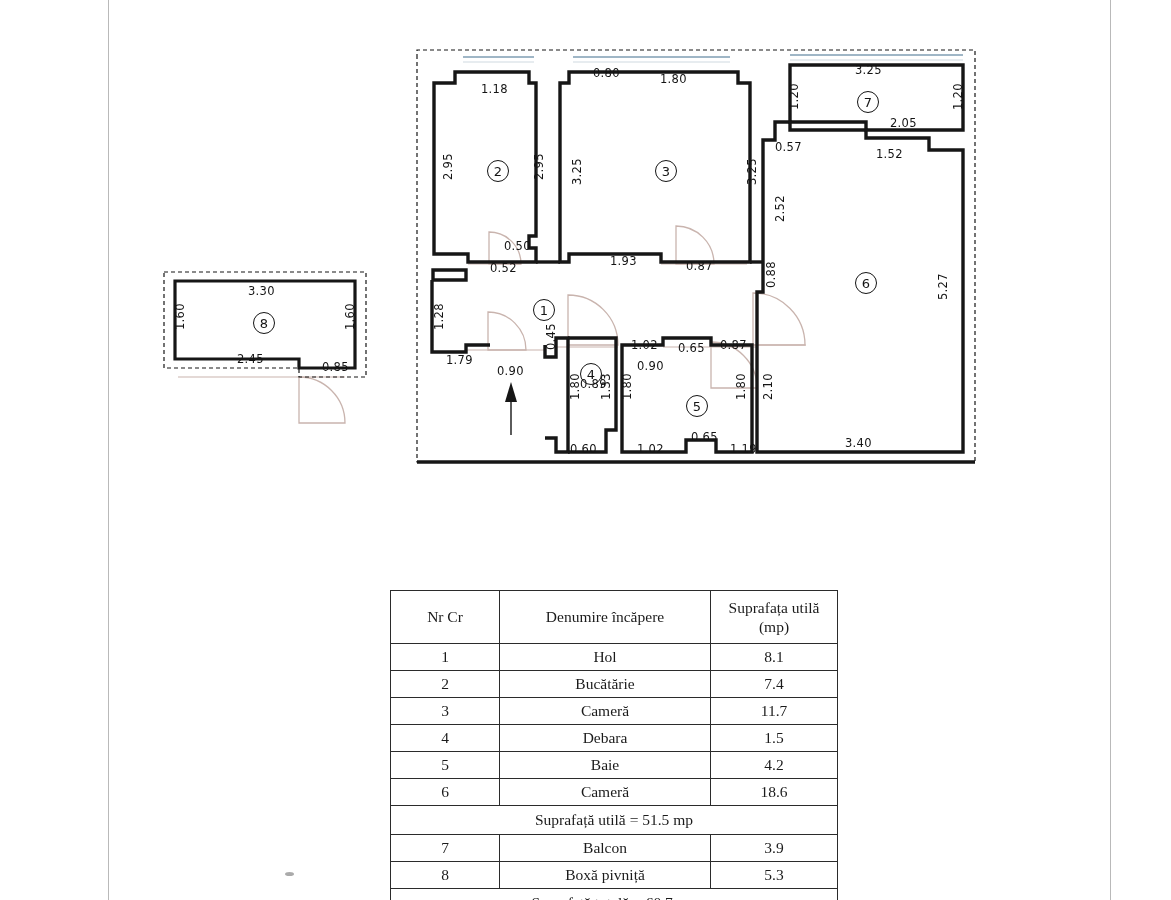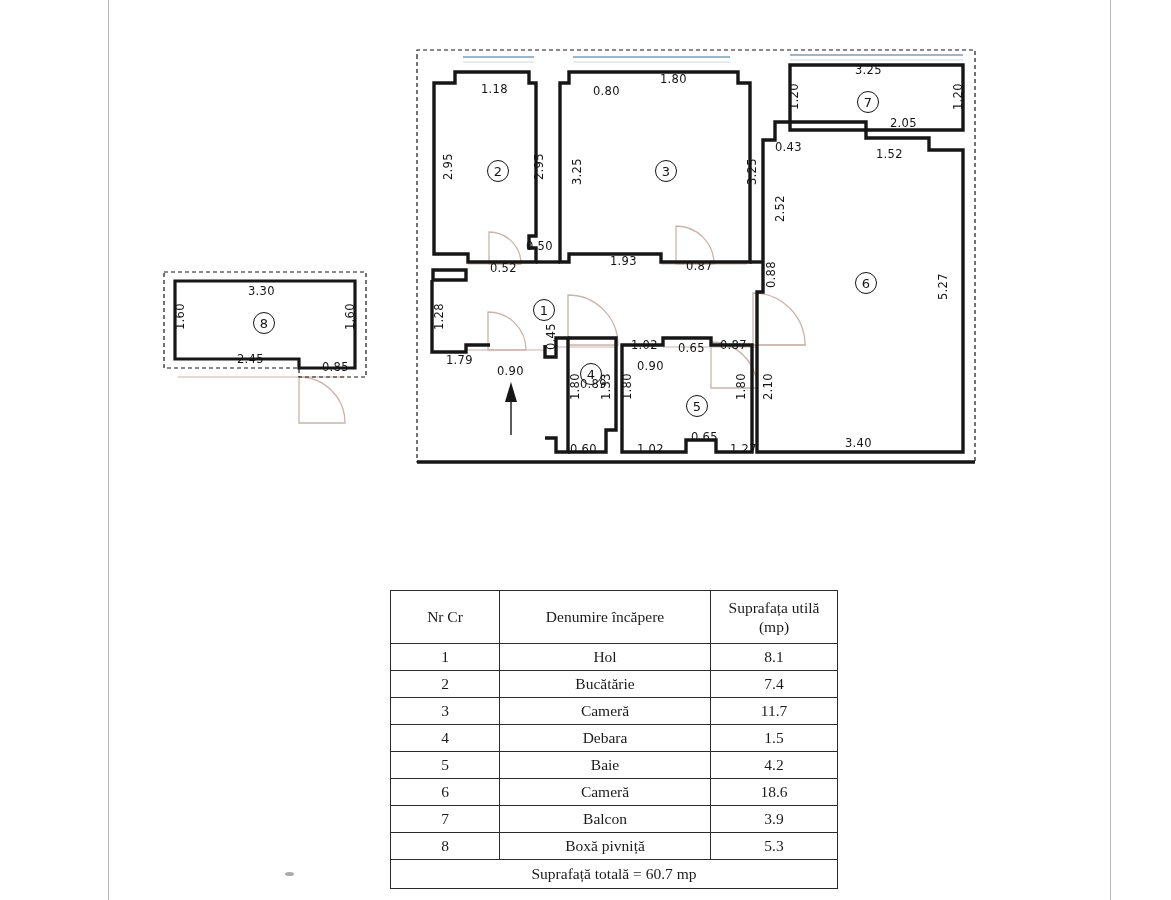--- a/index.html
+++ b/index.html
@@ -143,37 +143,37 @@
       <span>6</span>
     </div>
   <div class="room-no" style="left:857px;top:91px;">
       <span>7</span>
     </div>
   <div class="room-no" style="left:253px;top:312px;">
       <span>8</span>
     </div>
 
   <div class="dim" style="left:481px;top:74px;margin-top:10px;">1.18</div>
-  <div class="dim" style="left:593px;top:86px;text-align:right;">0.80</div>
+  <div class="dim" style="left:593px;top:68px;text-align:right;">0.80</div>
   <div class="dim" style="left:660px;top:74px;">1.80</div>
   <div class="dim" style="left:855px;top:65px;">3.25</div>
   <div class="dim" style="left:890px;top:118px;">2.05</div>
   <div class="dim" style="left:876px;top:149px;">1.52</div>
-  <div class="dim" style="left:775px;top:142px;">0.43</div>
+  <div class="dim" style="left:775px;top:142px;">0.57</div>
 
   <div class="dim v" style="left:443px;top:180px;">2.95</div>
   <div class="dim v" style="left:534px;top:180px;">2.95</div>
   <div class="dim v" style="left:572px;top:185px;">3.25</div>
   <div class="dim v" style="left:747px;top:185px;">3.25</div>
   <div class="dim v" style="left:789px;top:110px;">1.20</div>
   <div class="dim v" style="left:953px;top:110px;">1.20</div>
   <div class="dim v" style="left:775px;top:222px;">2.52</div>
   <div class="dim v" style="left:938px;top:300px;">5.27</div>
 
-  <div class="dim" style="left:526px;top:241px;">0.50</div>
+  <div class="dim" style="left:504px;top:241px;">0.50</div>
   <div class="dim" style="left:490px;top:263px;">0.52</div>
   <div class="dim" style="left:610px;top:256px;">1.93</div>
   <div class="dim" style="left:686px;top:261px;">0.87</div>
 
   <div class="dim v" style="left:434px;top:330px;">1.28</div>
   <div class="dim" style="left:446px;top:355px;">1.79</div>
   <div class="dim" style="left:497px;top:366px;">0.90</div>
   <div class="dim v" style="left:546px;top:350px;">0.45</div>
   <div class="dim" style="left:580px;top:343px;margin-top:36px;">0.89</div>
   <div class="dim" style="left:631px;top:340px;">1.02</div>
@@ -184,21 +184,21 @@
 
   <div class="dim v" style="left:570px;top:400px;">1.80</div>
   <div class="dim v" style="left:601px;top:400px;">1.33</div>
   <div class="dim v" style="left:622px;top:400px;">1.80</div>
   <div class="dim v" style="left:736px;top:400px;">1.80</div>
   <div class="dim v" style="left:763px;top:400px;">2.10</div>
 
   <div class="dim" style="left:570px;top:444px;">0.60</div>
   <div class="dim" style="left:637px;top:444px;">1.02</div>
   <div class="dim" style="left:691px;top:432px;">0.65</div>
-  <div class="dim" style="left:730px;top:444px;">1.27</div>
+  <div class="dim" style="left:730px;top:444px;">1.19</div>
   <div class="dim" style="left:845px;top:438px;">3.40</div>
 
   <div class="dim" style="left:248px;top:286px;">3.30</div>
   <div class="dim v" style="left:175px;top:330px;">1.60</div>
   <div class="dim v" style="left:345px;top:330px;">1.60</div>
   <div class="dim" style="left:237px;top:354px;">2.45</div>
   <div class="dim" style="left:322px;top:362px;">0.85</div>
 </div>
 
 <div class="artifact"></div>
@@ -238,20 +238,23 @@
     <tr>
       <td>5</td>
       <td>Baie</td>
       <td>4.2</td>
     </tr>
     <tr>
       <td>6</td>
       <td>Cameră</td>
       <td>18.6</td>
     </tr>
+    <tr class="span-row">
+      <td colspan="3">Suprafață utilă = 51.5 mp</td>
+    </tr>
     <tr>
       <td>7</td>
       <td>Balcon</td>
       <td>3.9</td>
     </tr>
     <tr>
       <td>8</td>
       <td>Boxă pivniță</td>
       <td>5.3</td>
     </tr>

